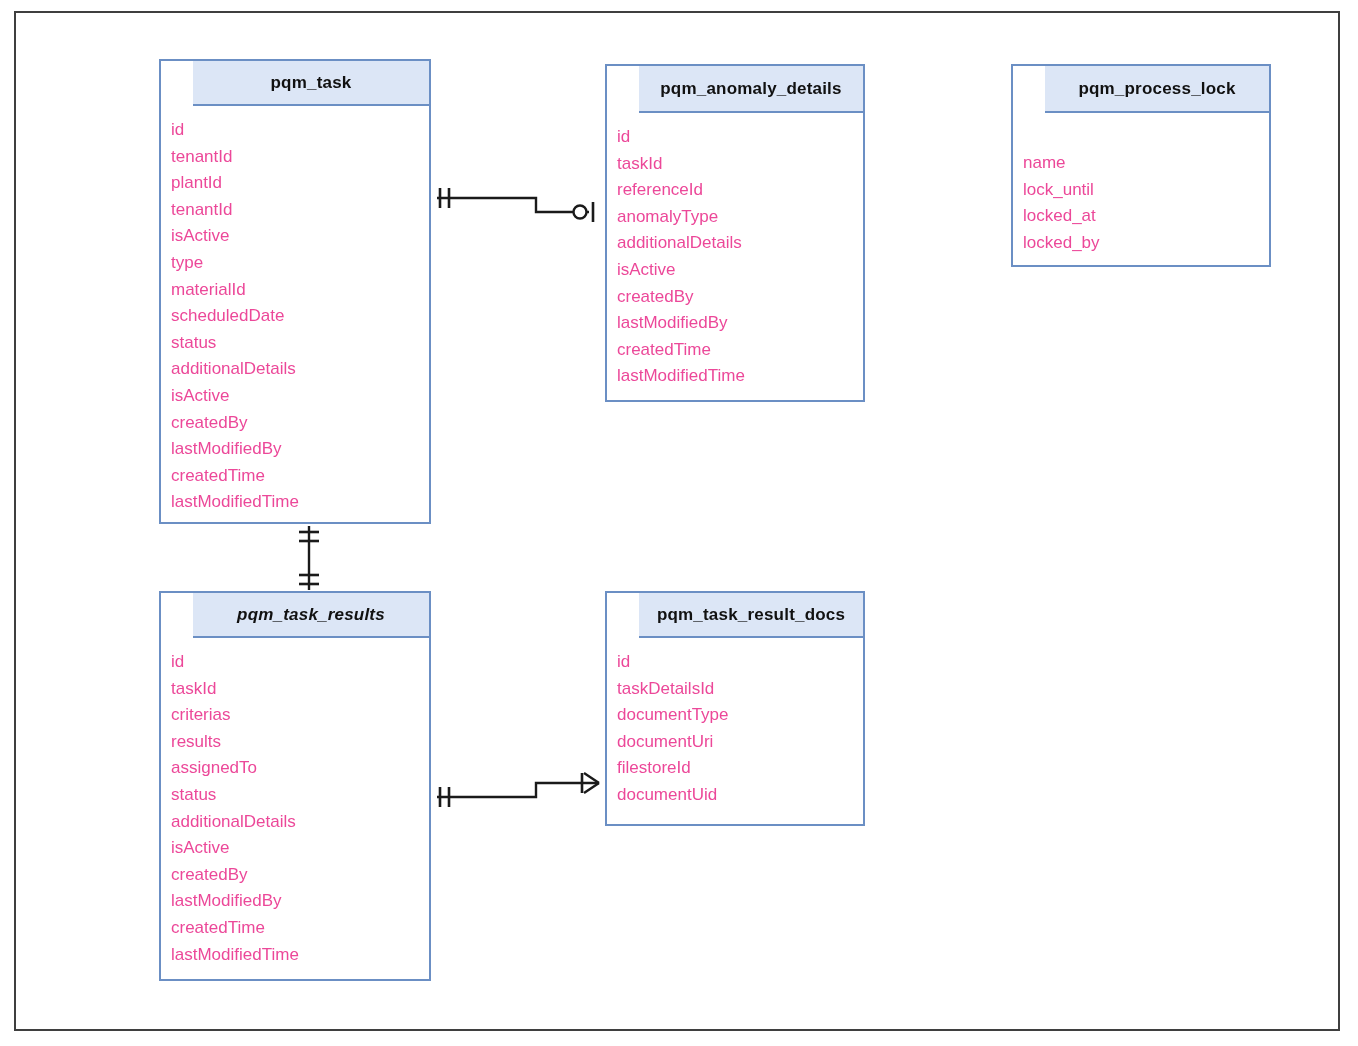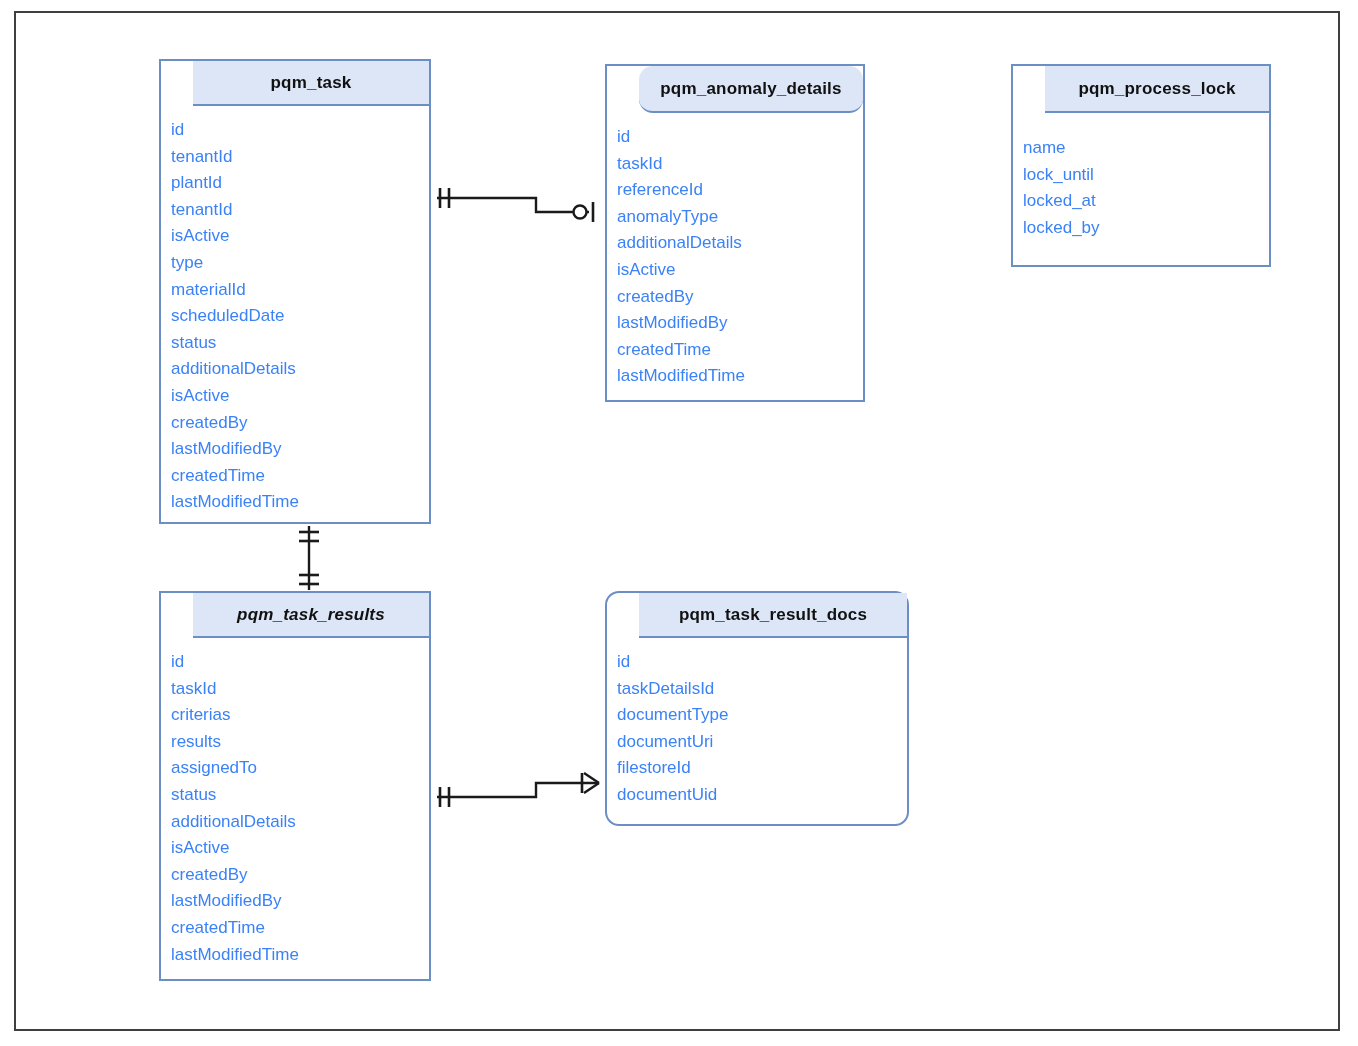--- a/index.html
+++ b/index.html
@@ -46,43 +46,43 @@
     align-items: center;
     justify-content: center;
     margin-left: 32px;
   }
   .entity-body {
     box-sizing: border-box;
     padding: 11px 0 0 10px;
   }
   .field {
     font-size: 17px;
-    color: #3b82f6;
+    color: #ec4899;
     line-height: 26.6px;
     white-space: nowrap;
   }
 
   
   #ent-pqm_task            { left: 143px; top:  46px; width: 272px; height: 465px; }
   #ent-pqm_task .entity-header { height: 45px; }
   #ent-pqm_task .entity-body   { height: 416px; }
 
   #ent-pqm_anomaly_details { left: 589px; top:  51px; width: 260px; height: 338px; }
-  #ent-pqm_anomaly_details .entity-header { height: 47px; border-radius: 14px; }
+  #ent-pqm_anomaly_details .entity-header { height: 47px; }
   #ent-pqm_anomaly_details .entity-body   { height: 287px; }
 
   #ent-pqm_process_lock    { left: 995px; top:  51px; width: 260px; height: 203px; }
   #ent-pqm_process_lock .entity-header { height: 47px; }
-  #ent-pqm_process_lock .entity-body   { height: 112px; padding-top: 22px; }
+  #ent-pqm_process_lock .entity-body   { height: 112px; padding-top: 37px; }
 
   #ent-pqm_task_results    { left: 143px; top: 578px; width: 272px; height: 390px; }
   #ent-pqm_task_results .entity-header { height: 45px; font-style: italic; }
   #ent-pqm_task_results .entity-body   { height: 341px; }
 
-  #ent-pqm_task_result_docs{ left: 589px; top: 578px; width: 304px; height: 235px; border-radius: 14px; }
+  #ent-pqm_task_result_docs{ left: 589px; top: 578px; width: 260px; height: 235px; }
   #ent-pqm_task_result_docs .entity-header { height: 45px; }
   #ent-pqm_task_result_docs .entity-body   { height: 186px; }
 
   
   .connector { position: absolute; }
   .connector svg { display: block; overflow: visible; }
 
   #rel-task-anomaly      { left: 415px; top: 163px; width: 180px; height: 50px; }
   #rel-task-taskresults  { left: 268px; top: 505px; width: 50px; height: 80px; }
   #rel-results-docs      { left: 415px; top: 750px; width: 180px; height: 50px; }

